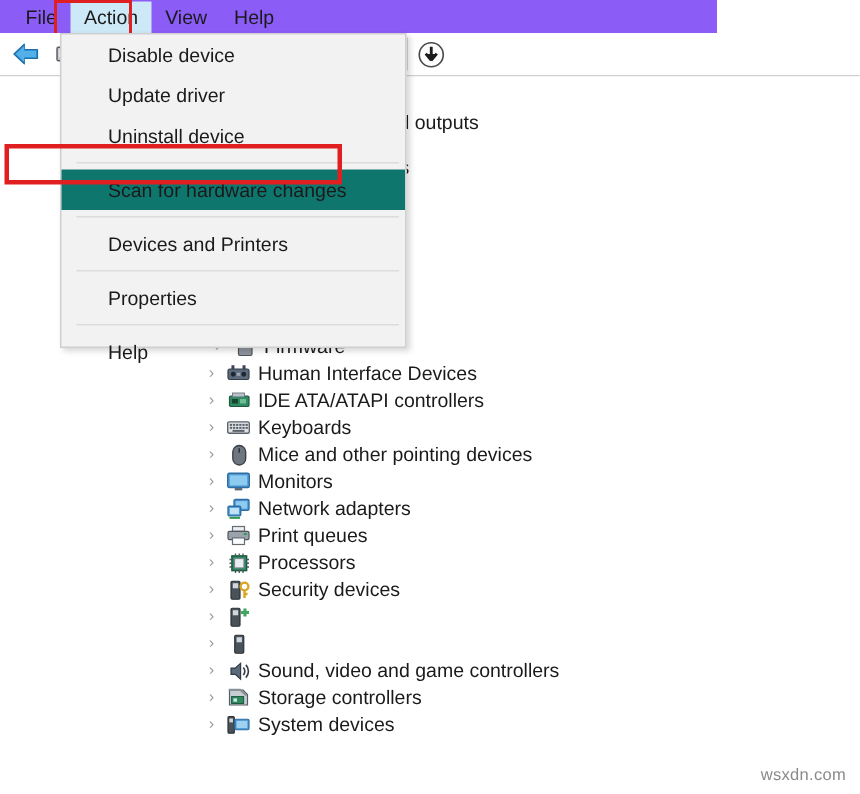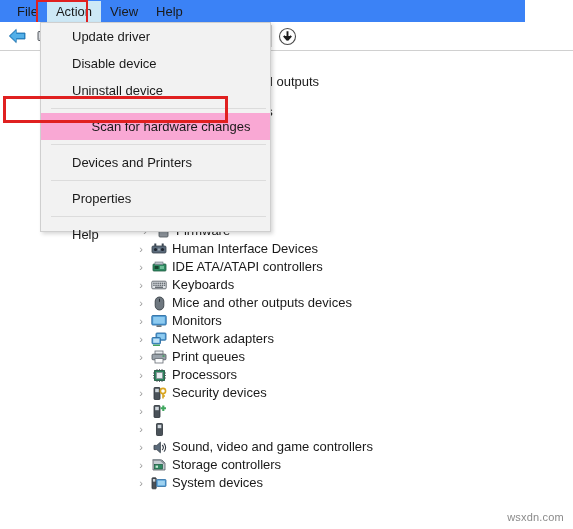--- a/index.html
+++ b/index.html
@@ -13,22 +13,22 @@
     position: relative;
     overflow: hidden;
     font-family: "Liberation Sans", sans-serif;
     -webkit-font-smoothing: antialiased;
   }
 
   
   #menubar {
     position: absolute;
     left: 0; top: 0;
-    width: 525px; height: 22px;
-    background: #3b82f6;
+    width: 478px; height: 22px;
+    background: #8b5cf6;
     display: flex;
     align-items: center;
     padding-left: 8px;
     box-sizing: border-box;
   }
   .menubar-item {
     font-size: 13px;
     color: #1a1a1a;
     padding: 3px 9px;
     line-height: 15px;
@@ -151,22 +151,21 @@
     position: relative;
     height: 27px;
     line-height: 27px;
     padding-left: 31px;
     font-size: 13px;
     color: #1a1a1a;
     white-space: nowrap;
     box-sizing: border-box;
   }
   .menu-item.highlighted {
-    background: #f9a8d4;
-    text-align: center;
+    background: #0f766e;
   }
   .menu-sep {
     height: 1px;
     background: #dcdcdc;
     margin: 4px 4px 4px 10px;
   }
   #scan-highlight-box {
     position: absolute;
     left: 3px;
     width: 225px; height: 27px;
@@ -333,21 +332,21 @@
   </div>
 
   <div class="tree-row" style="top:242px; left:133px;">
     <span class="chev">›</span>
     <span class="ico">
       <svg width="11" height="15" viewBox="0 0 11 15">
         <rect x="1.2" y="1" width="8.6" height="13" rx="4.3" fill="#6e777f" stroke="#383f46" stroke-width="0.9"></rect>
         <rect x="5" y="2.8" width="1" height="3" fill="#2b3137"></rect>
       </svg>
     </span>
-    <span class="lbl">Mice and other outputs devices</span>
+    <span class="lbl">Mice and other pointing devices</span>
   </div>
 
   <div class="tree-row" style="top:260px; left:133px;">
     <span class="chev">›</span>
     <span class="ico">
       <svg width="16" height="14" viewBox="0 0 16 14">
         <rect x="0.8" y="1.5" width="14.4" height="9.5" rx="1" fill="#4f9ad4" stroke="#2e6ea3" stroke-width="0.9"></rect>
         <rect x="2.2" y="2.9" width="11.6" height="6.7" fill="#8ecbf0"></rect>
         <rect x="5.5" y="11.4" width="5" height="1.5" fill="#5a6268"></rect>
       </svg>
@@ -465,22 +464,22 @@
         <rect x="5.6" y="3.5" width="9.4" height="7" rx="0.8" fill="#4f9ad4" stroke="#2e6ea3" stroke-width="0.8"></rect>
         <rect x="6.7" y="4.6" width="7.2" height="4.8" fill="#9fd2f0"></rect>
       </svg>
     </span>
     <span class="lbl">System devices</span>
   </div>
 
 </div>
 
 <div id="action-menu">
+  <div class="menu-item">Disable device</div>
   <div class="menu-item">Update driver</div>
-  <div class="menu-item">Disable device</div>
   <div class="menu-item">Uninstall device</div>
   <div class="menu-sep"></div>
   <div class="menu-item highlighted">Scan for hardware changes</div>
   <div class="menu-sep"></div>
   <div class="menu-item">Devices and Printers</div>
   <div class="menu-sep"></div>
   <div class="menu-item">Properties</div>
   <div class="menu-sep"></div>
   <div class="menu-item">Help</div>
 </div>

